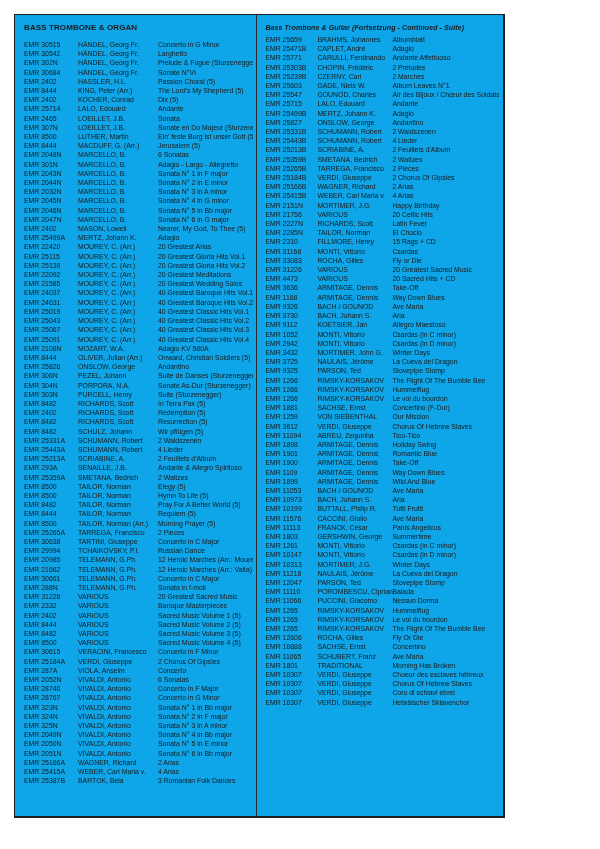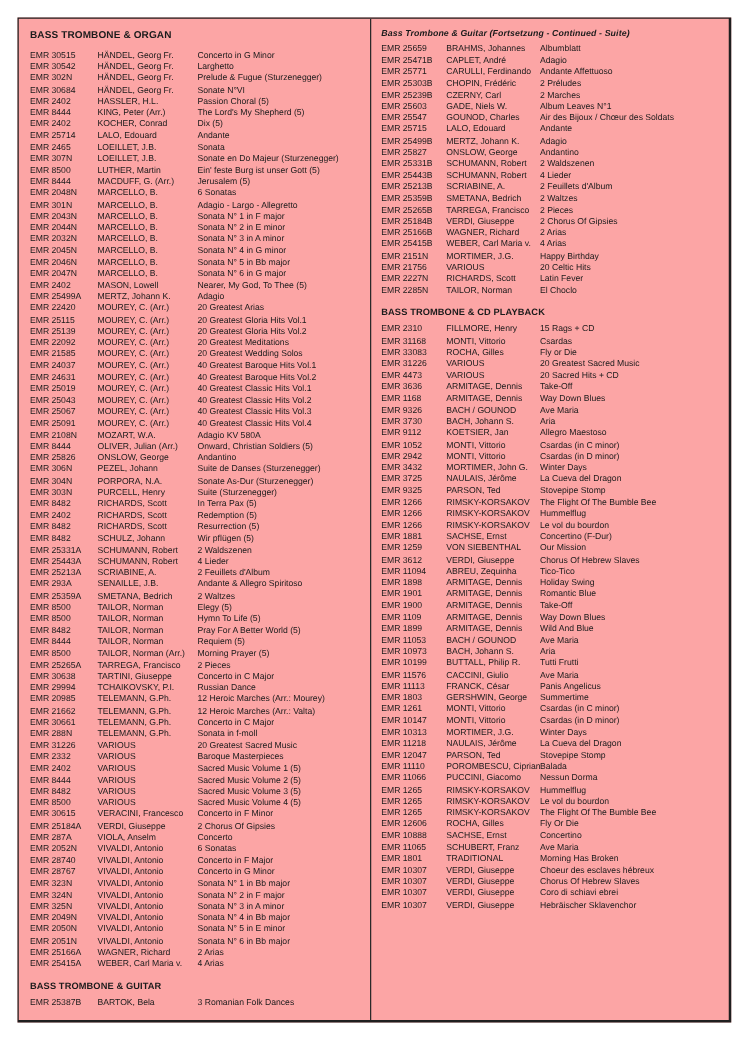--- a/index.html
+++ b/index.html
@@ -7,26 +7,26 @@
     margin: 0; padding: 0;
     width: 600px; height: 849px;
     background: #ffffff;
     font-family: "Liberation Sans", sans-serif;
     color: #1b1b1b;
     -webkit-font-smoothing: antialiased;
   }
   .frame {
     position: absolute;
     left: 14px; top: 14px;
-    width: 571px; height: 804px;
+    width: 491px; height: 804px;
     box-sizing: border-box;
     border: 1px solid #1f1f1f;
     border-right-width: 2px;
     border-bottom-width: 2px;
-    background: #fca5a5;
+    background: #0ea5e9;
     display: flex;
     overflow: hidden;
   }
   .col {
     box-sizing: border-box;
     overflow: hidden;
   }
   .col-left {
     width: 283px;
     border-right: 1px solid #2a2a2a;
@@ -467,21 +467,20 @@
       <div class="row">
         <span class="code">EMR 25166A</span>
         <span class="composer">WAGNER, Richard</span>
         <span class="title">2 Arias</span>
       </div>
       <div class="row">
         <span class="code">EMR 25415A</span>
         <span class="composer">WEBER, Carl Maria v.</span>
         <span class="title">4 Arias</span>
       </div>
-      <div class="section-header">BASS TROMBONE &amp; GUITAR</div>
       <div class="row">
         <span class="code">EMR 25387B</span>
         <span class="composer">BARTOK, Bela</span>
         <span class="title">3 Romanian Folk Dances</span>
       </div>
     </div>
   <div class="col col-right">
       <div class="section-header first italic">Bass Trombone &amp; Guitar (Fortsetzung - Continued - Suite)</div>
       <div class="row">
         <span class="code">EMR 25659</span>
@@ -586,21 +585,20 @@
       <div class="row">
         <span class="code">EMR 2227N</span>
         <span class="composer">RICHARDS, Scott</span>
         <span class="title">Latin Fever</span>
       </div>
       <div class="row">
         <span class="code">EMR 2285N</span>
         <span class="composer">TAILOR, Norman</span>
         <span class="title">El Choclo</span>
       </div>
-      <div class="section-header">BASS TROMBONE &amp; CD PLAYBACK</div>
       <div class="row">
         <span class="code">EMR 2310</span>
         <span class="composer">FILLMORE, Henry</span>
         <span class="title">15 Rags + CD</span>
       </div>
       <div class="row">
         <span class="code">EMR 31168</span>
         <span class="composer">MONTI, Vittorio</span>
         <span class="title">Csardas</span>
       </div>

